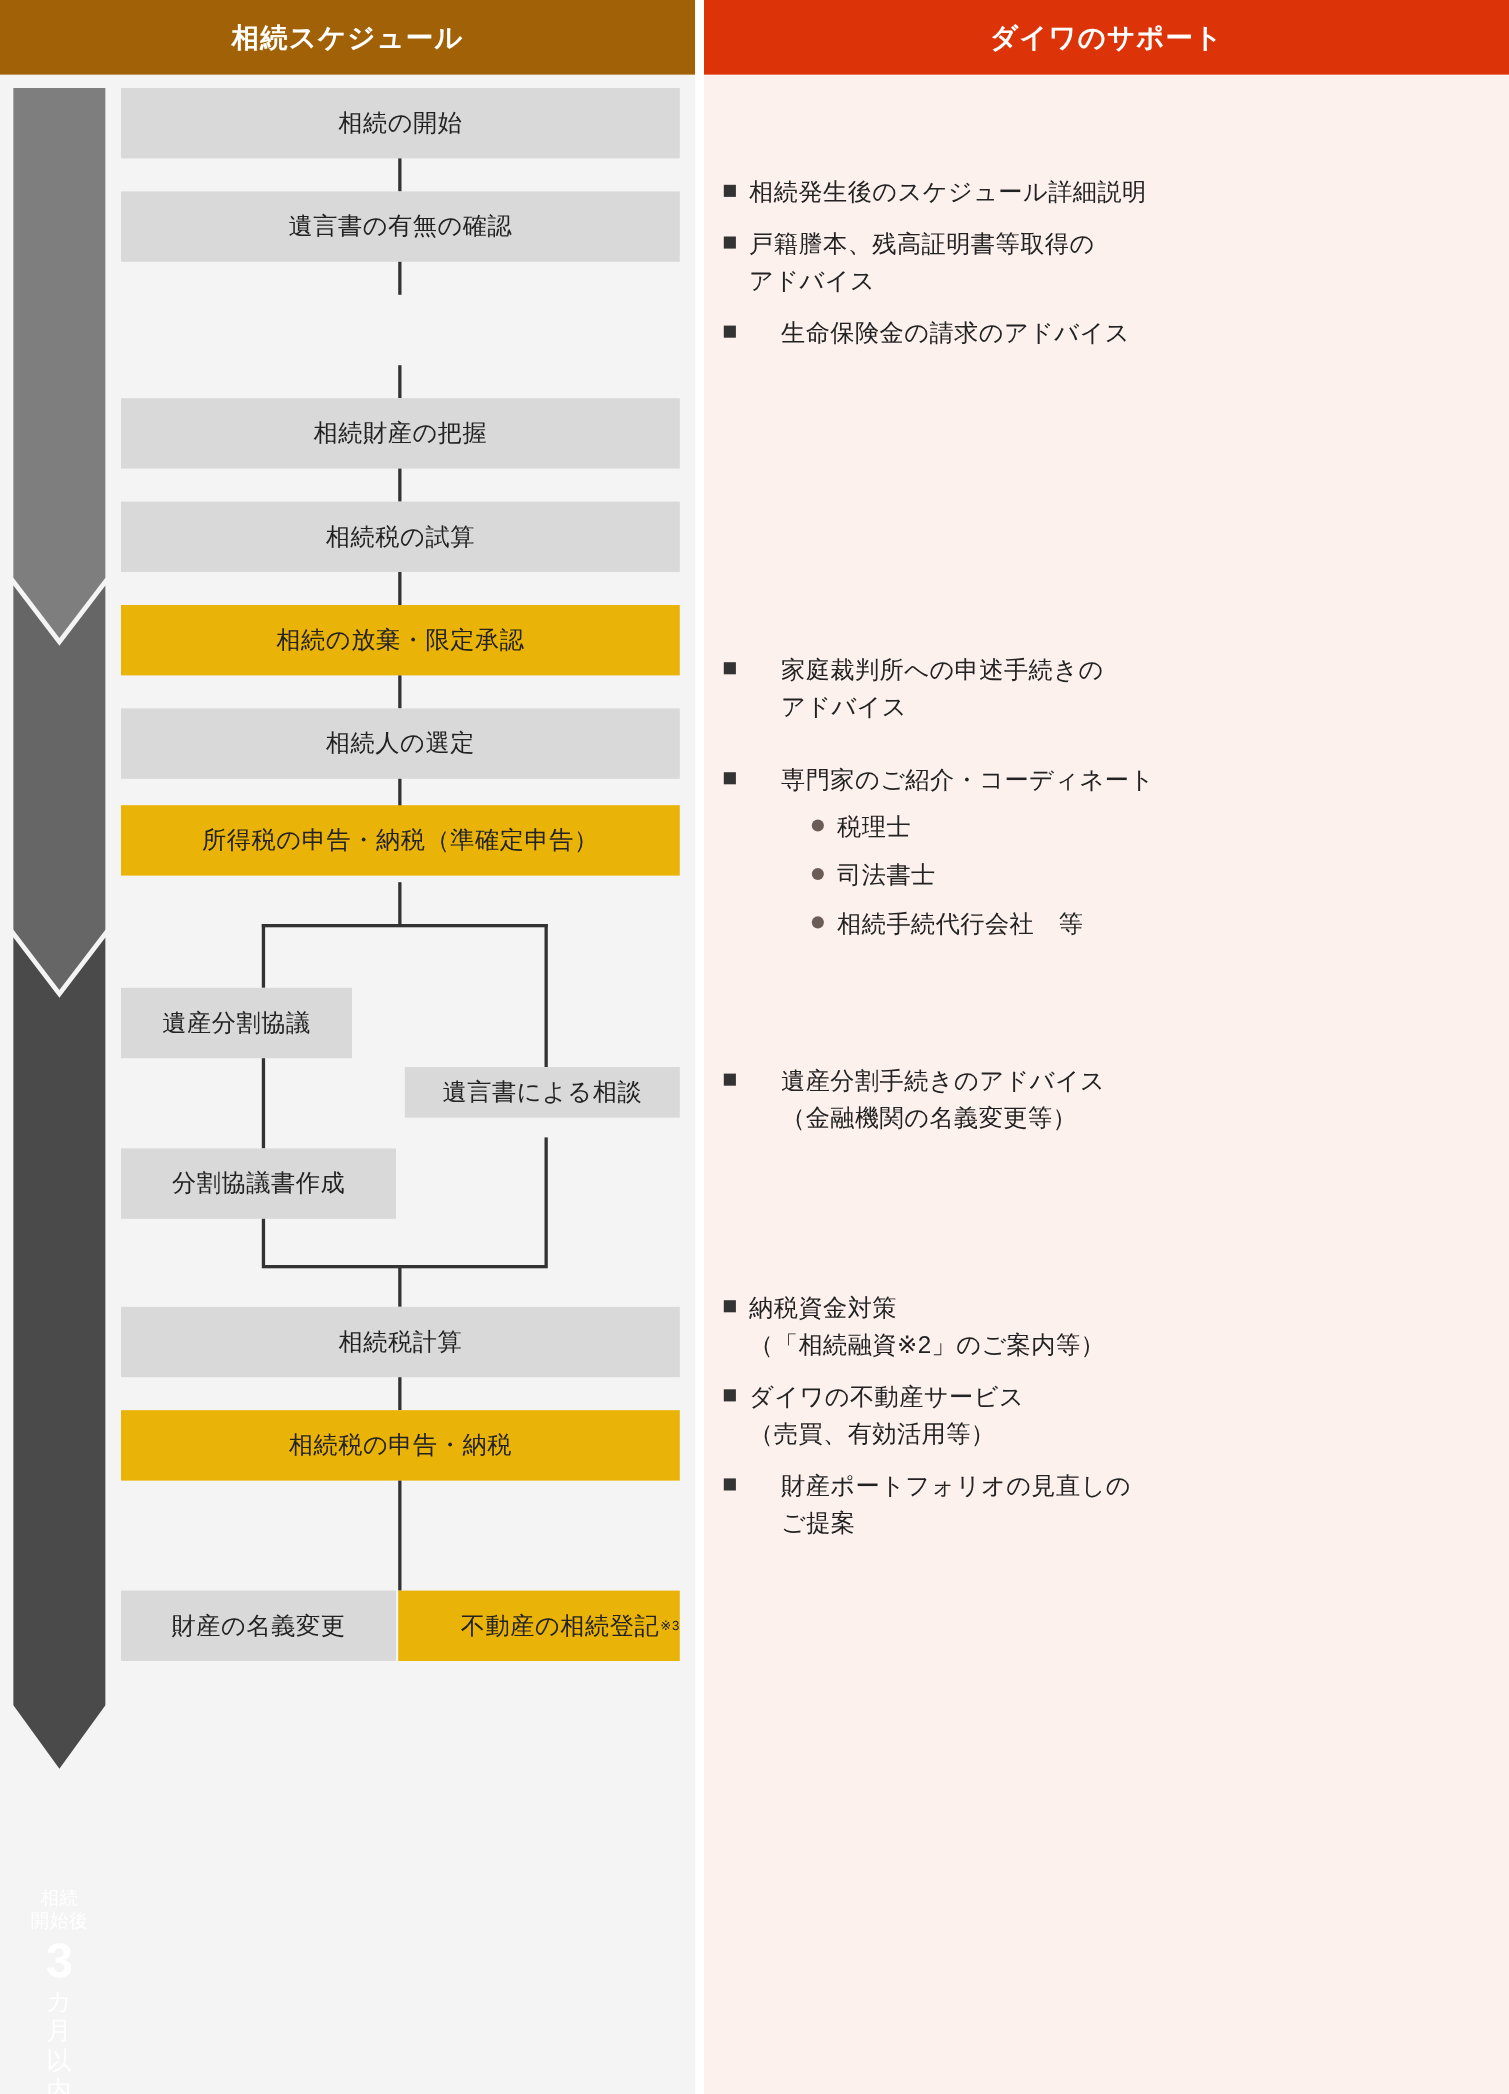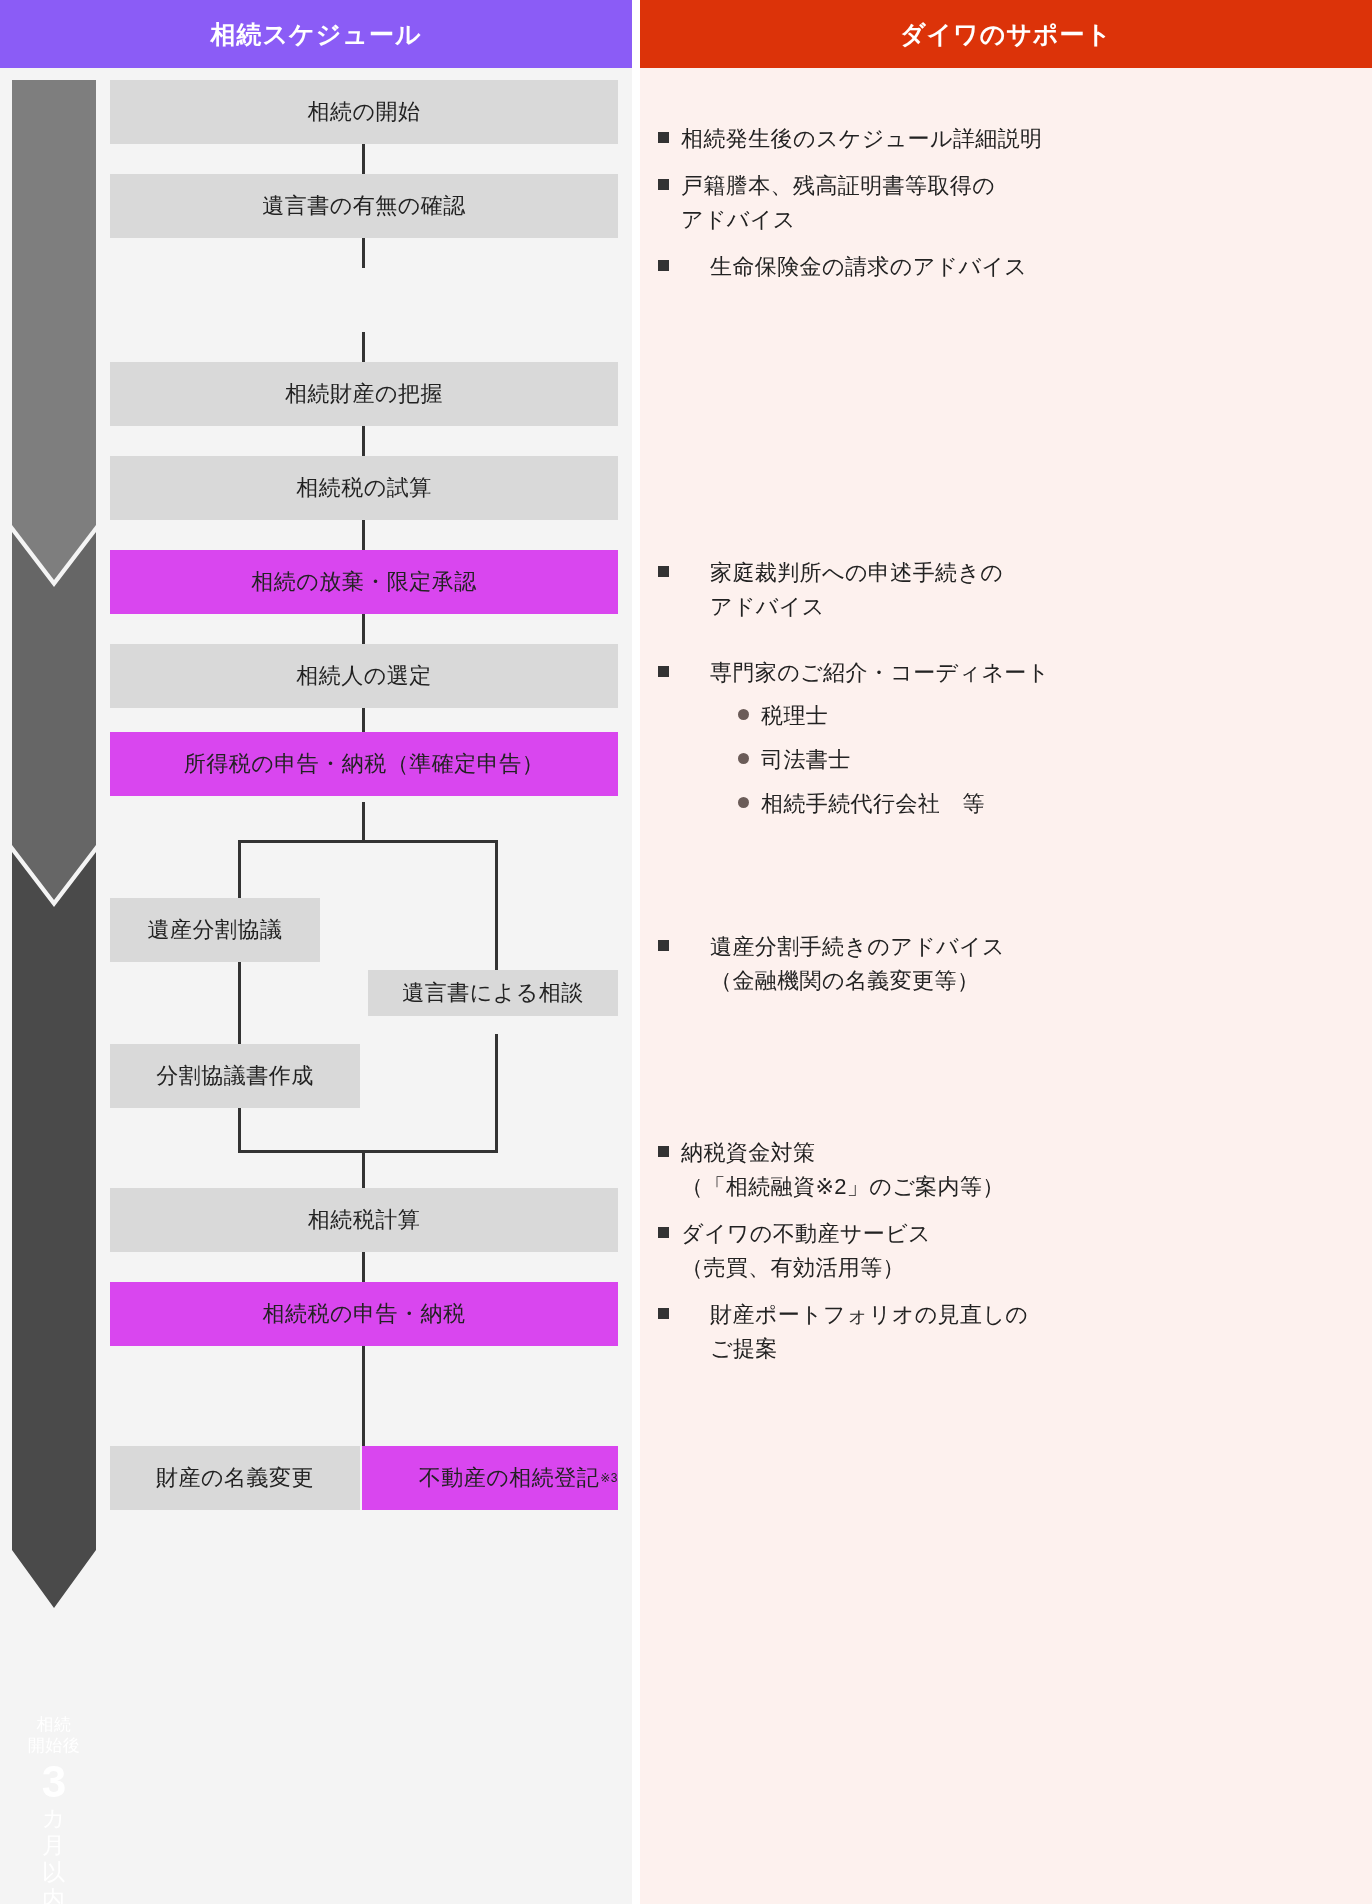--- a/index.html
+++ b/index.html
@@ -22,21 +22,21 @@
   .header-row {
     position: absolute;
     top: 0; left: 0;
     width: 1372px;
     height: 68px;
     display: flex;
   }
   .hdr-left {
     width: 632px;
     height: 68px;
-    background: #8b5cf6;
+    background: #a16207;
     color: #ffffff;
     display: flex;
     align-items: center;
     justify-content: center;
     font-size: 25px;
     font-weight: bold;
     letter-spacing: 1px;
   }
   .hdr-gap {
     width: 8px;
@@ -116,21 +116,21 @@
   .fbox {
     position: absolute;
     display: flex;
     align-items: center;
     justify-content: center;
     font-size: 22px;
     color: #222222;
     letter-spacing: 0.5px;
   }
   .fbox.gray  { background: #d9d9d9; }
-  .fbox.white { background: #d946ef; }
+  .fbox.white { background: #eab308; }
   .fbox sup {
     font-size: 12px;
     vertical-align: super;
     margin-left: 1px;
   }
   .conn {
     position: absolute;
     background: #333333;
   }
   .conn.v { width: 3px; }
@@ -141,20 +141,21 @@
     position: absolute;
     top: 68px; left: 640px;
     width: 732px;
     height: 1836px;
     background: #fdf1ee;
   }
   .sup-group {
     position: absolute;
     left: 18px;
     width: 700px;
+    margin-top: 36px;
   }
   .sup-item {
     display: flex;
     align-items: flex-start;
     margin-bottom: 13px;
   }
   .sup-item:last-child { margin-bottom: 0; gap: 29px; }
   .sq-bullet {
     width: 11px; height: 11px;
     background: #333333;

